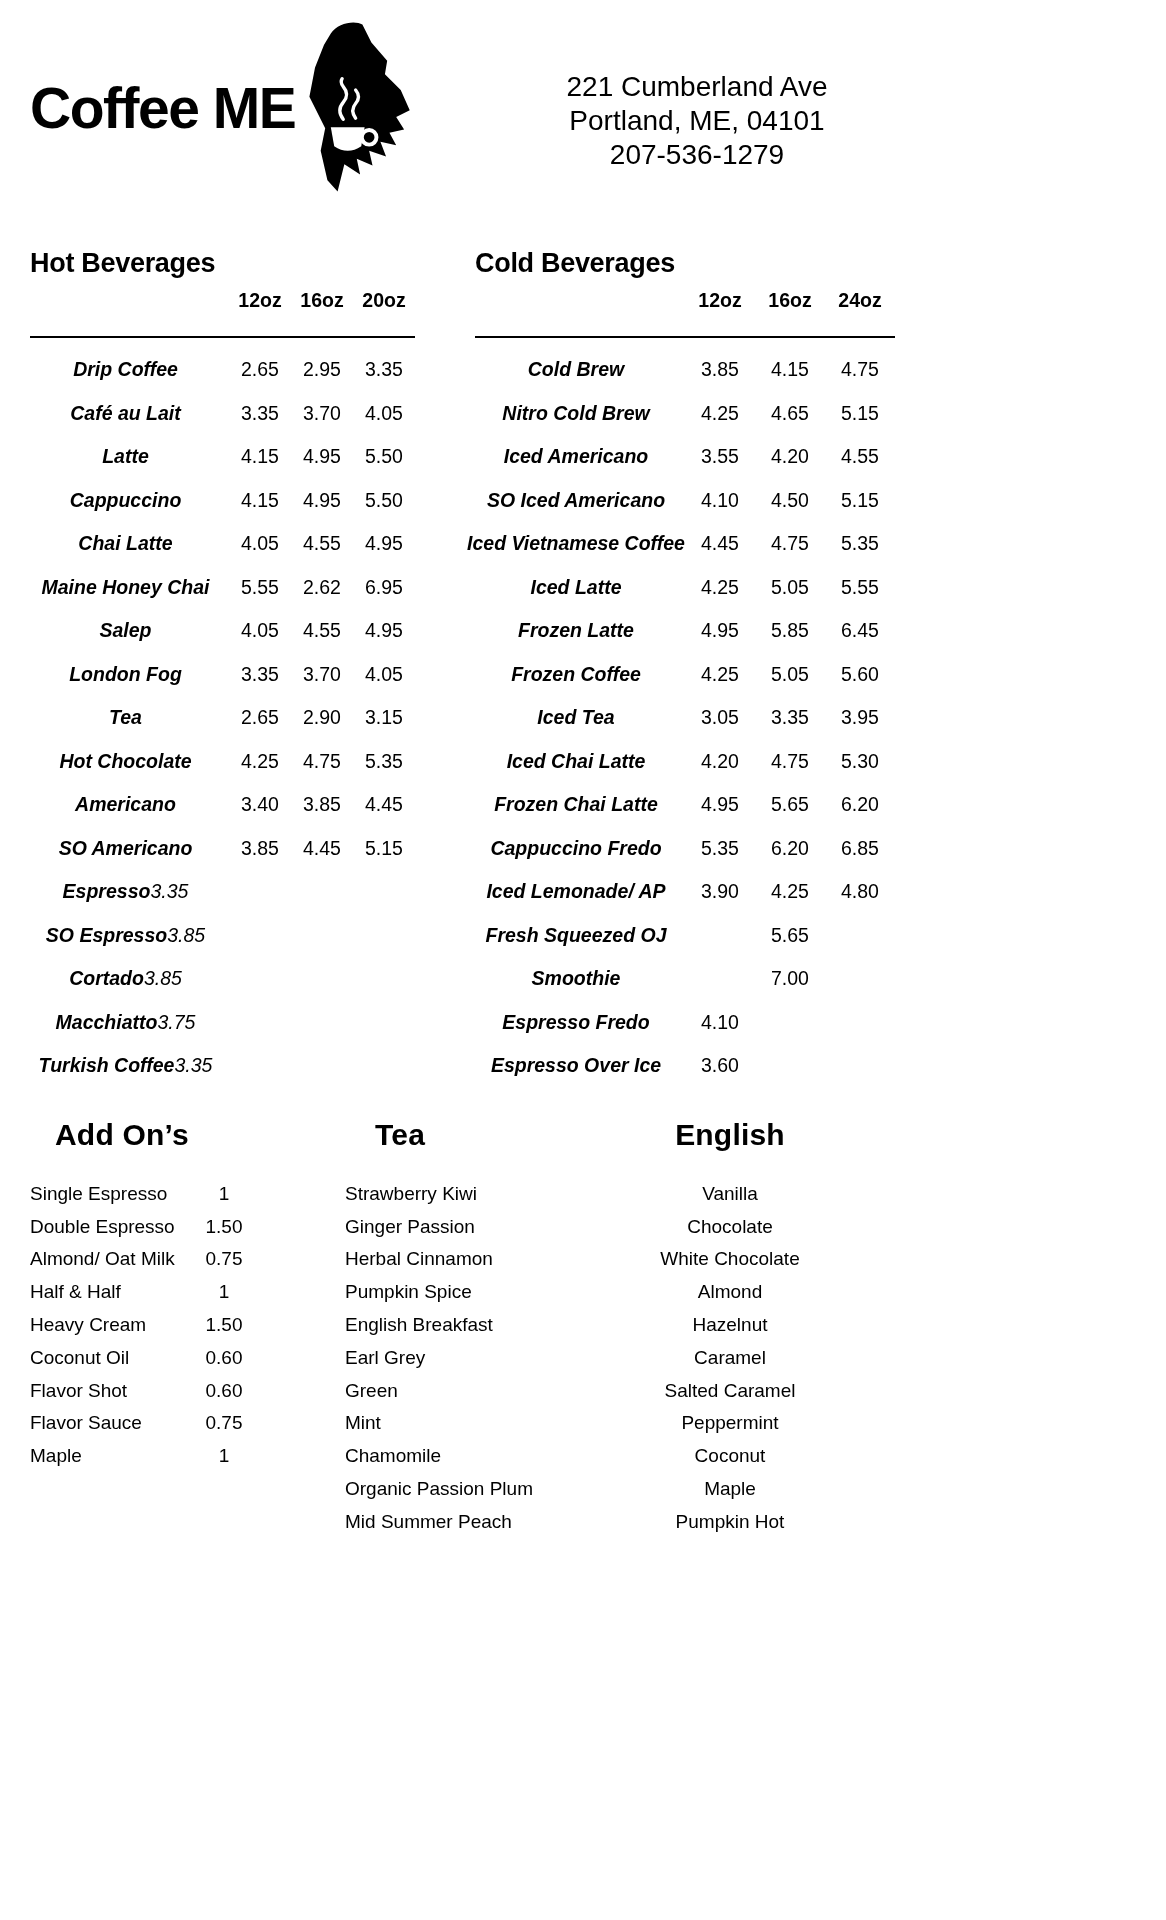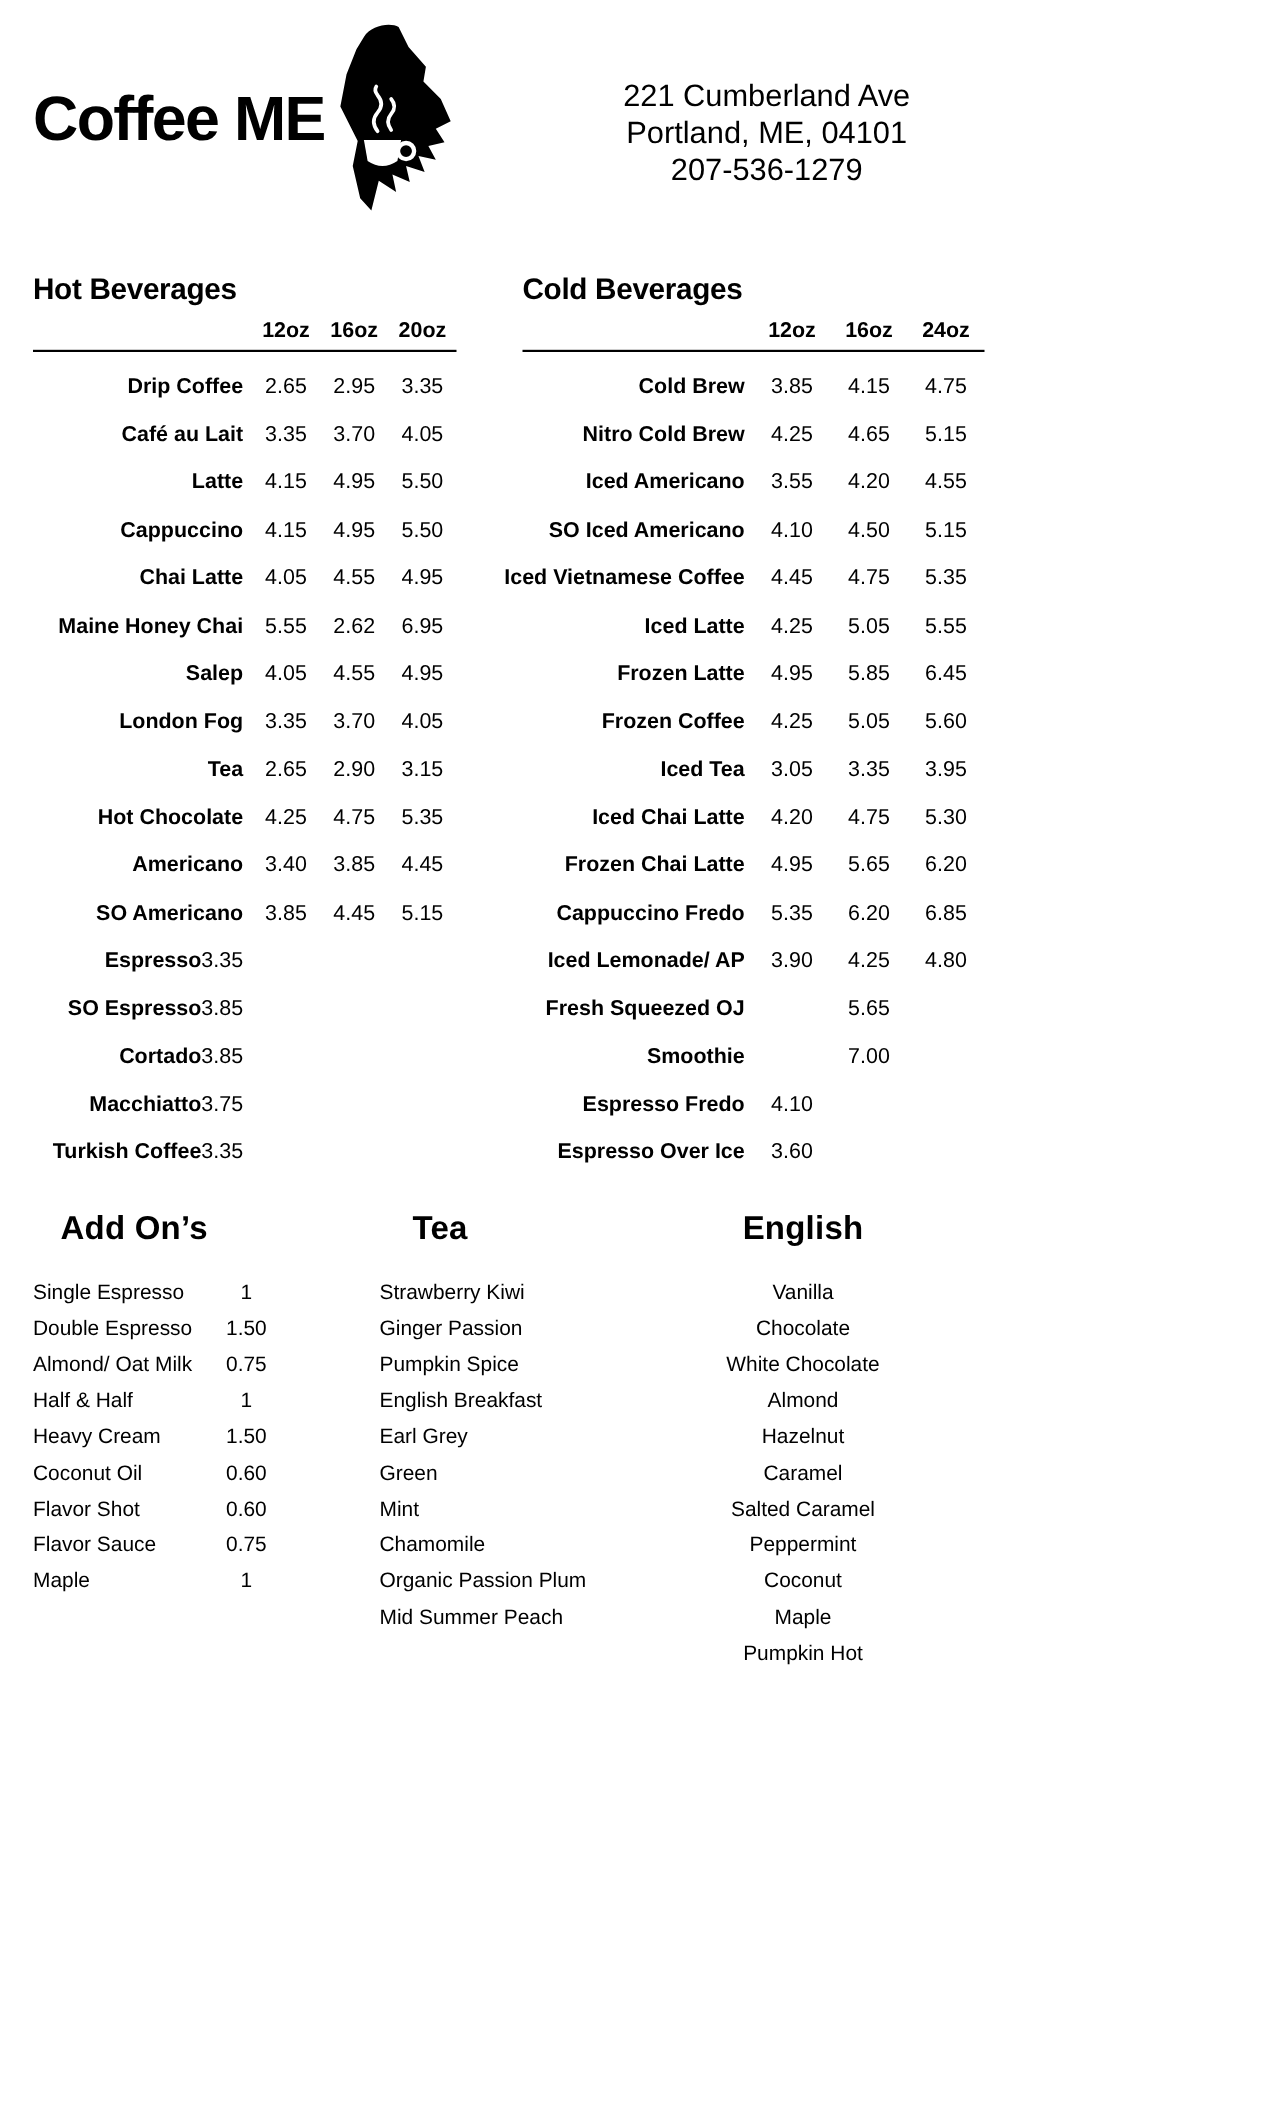--- a/index.html
+++ b/index.html
@@ -24,26 +24,26 @@
   
   .menu-columns { display: flex; padding-left: 30px; padding-top: 14px; }
   .menu-col.hot  { width: 385px; }
   .menu-col.cold { width: 420px; margin-left: 60px; }
   .section-title { font-size: 27px; font-weight: 700; margin-bottom: 10px; letter-spacing: -0.3px; }
 
   .menu-row { display: grid; align-items: center; }
   .hot  .menu-row { grid-template-columns: 1fr 62px 62px 62px; }
   .cold .menu-row { grid-template-columns: 1fr 70px 70px 70px; }
 
-  .size-header { border-bottom: 2px solid #000; padding-bottom: 6px; }
+  .size-header { border-bottom: 2px solid #000; padding-bottom: 24px; }
   .size-label { text-align: center; font-weight: 700; font-size: 19.5px; }
 
   .rows { padding-top: 10px; }
   .item-row { height: 43.5px; }
-  .name-cell { display: flex; justify-content: flex-end; align-items: center; padding-right: 8px; min-width: 0; }
+  .name-cell { display: flex; justify-content: center; align-items: center; padding-right: 8px; min-width: 0; font-style: italic; }
   .item-name { font-weight: 700; font-size: 19.5px; white-space: nowrap; }
   .single-price { font-size: 19.5px; font-weight: 400; }
   .price { font-size: 19.5px; font-weight: 400; text-align: center; }
 
   
   .bottom { display: flex; padding-left: 30px; margin-top: 30px; }
   .addons-col  { width: 280px; }
   .tea-col     { width: 280px; margin-left: 30px; }
   .flavors-col { width: 180px; margin-left: 20px; }
   .bottom-title { font-size: 30px; font-weight: 700; margin-bottom: 26px; letter-spacing: 0.2px; }
@@ -503,20 +503,21 @@
   </div>
 
   <div class="tea-col">
     <h3 class="bottom-title tea-title">Tea</h3>
     <div>
 
         <div class="tea-item">Strawberry Kiwi</div>
 
         <div class="tea-item">Ginger Passion</div>
 
+        <div class="tea-item">Herbal Cinnamon</div>
 
         <div class="tea-item">Pumpkin Spice</div>
 
         <div class="tea-item">English Breakfast</div>
 
         <div class="tea-item">Earl Grey</div>
 
         <div class="tea-item">Green</div>
 
         <div class="tea-item">Mint</div>

